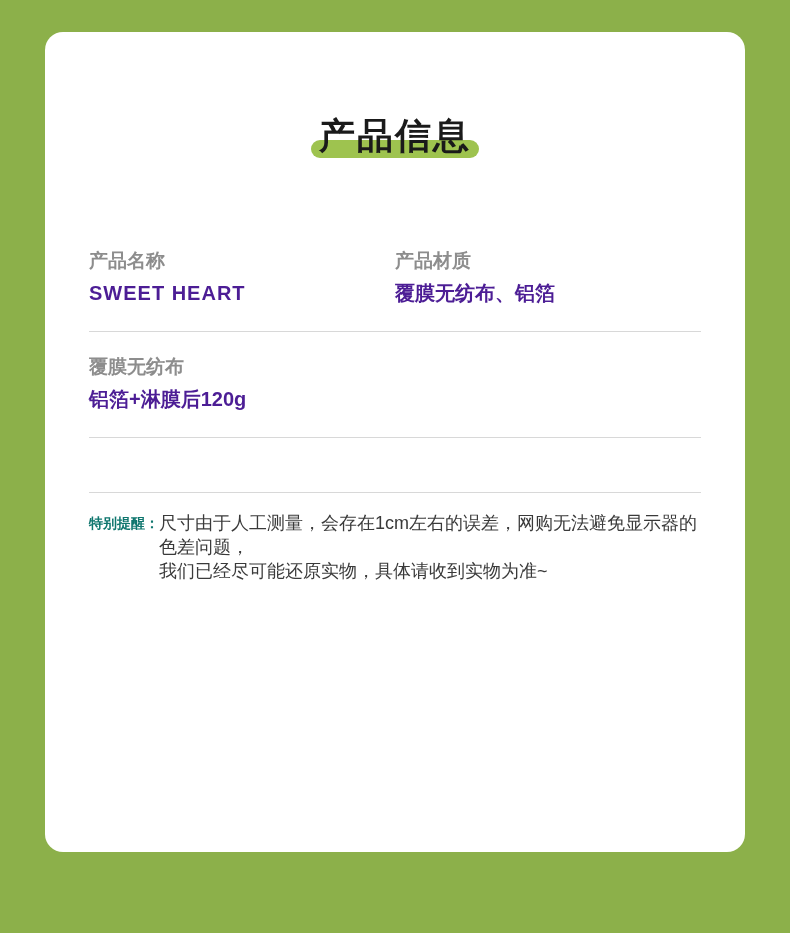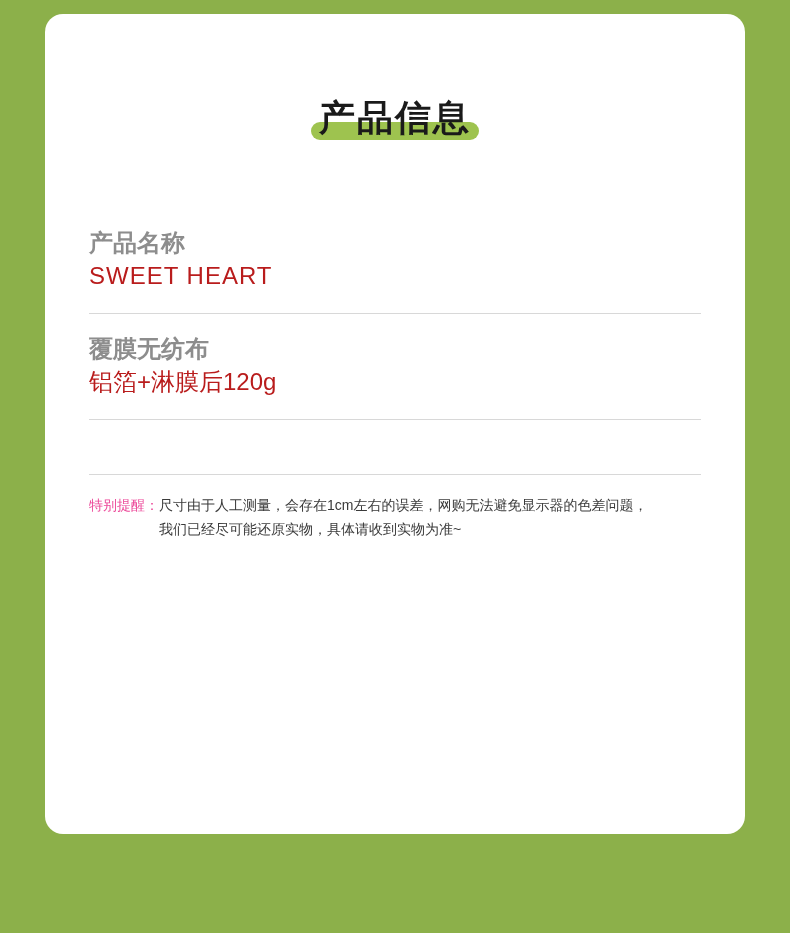--- a/index.html
+++ b/index.html
@@ -15,21 +15,21 @@
   }
   .page {
     position: relative;
     width: 790px;
     height: 933px;
     background: #8cb04a;
   }
   .card {
     position: absolute;
     left: 45px;
-    top: 14px;
+    top: 32px;
     width: 700px;
     height: 820px;
     background: #ffffff;
     border-radius: 18px;
     box-sizing: border-box;
   }
   .title-wrap {
     position: relative;
     margin-top: 82px;
     text-align: center;
@@ -65,30 +65,30 @@
     width: 100%;
   }
   .cell {
     width: 50%;
     box-sizing: border-box;
   }
   .cell.full {
     width: 100%;
   }
   .label {
-    font-size: 24px;
+    font-size: 19px;
     font-weight: bold;
     color: #8d8d8d;
     line-height: 30px;
     margin-bottom: 2px;
   }
   .value {
-    font-size: 24px;
-    font-weight: normal;
-    color: #b91c1c;
+    font-size: 20px;
+    font-weight: bold;
+    color: #4c1d95;
     line-height: 31px;
   }
   .value.latin {
     letter-spacing: 1px;
   }
   .divider {
     height: 1px;
     background: #d8d8d8;
     margin: 22px 0 20px 0;
     width: 100%;
@@ -97,29 +97,29 @@
     margin: 34px 0 18px 0;
   }
   .note {
     display: flex;
     align-items: flex-start;
     width: 100%;
   }
   .note-label {
     flex: 0 0 auto;
     font-size: 14px;
-    font-weight: normal;
-    color: #ec4899;
+    font-weight: bold;
+    color: #0f766e;
     line-height: 24px;
     white-space: nowrap;
     text-align: right;
   }
   .note-text {
     flex: 1 1 auto;
-    font-size: 14px;
+    font-size: 18px;
     color: #3a3a3a;
     line-height: 24px;
   }
 </style>
 </head>
 <body>
 
 <div class="page">
   <div class="card">
 
@@ -127,20 +127,24 @@
       <div class="title-underline"></div>
       <div class="title">产品信息</div>
     </div>
 
     <div class="specs">
 
       <div class="row">
         <div class="cell">
           <div class="label">产品名称</div>
           <div class="value latin">SWEET HEART</div>
+        </div>
+        <div class="cell">
+          <div class="label">产品材质</div>
+          <div class="value">覆膜无纺布、铝箔</div>
         </div>
       </div>
 
       <div class="divider"></div>
 
       <div class="row">
         <div class="cell">
           <div class="label">覆膜无纺布</div>
           <div class="value">铝箔+淋膜后120g</div>
         </div>

